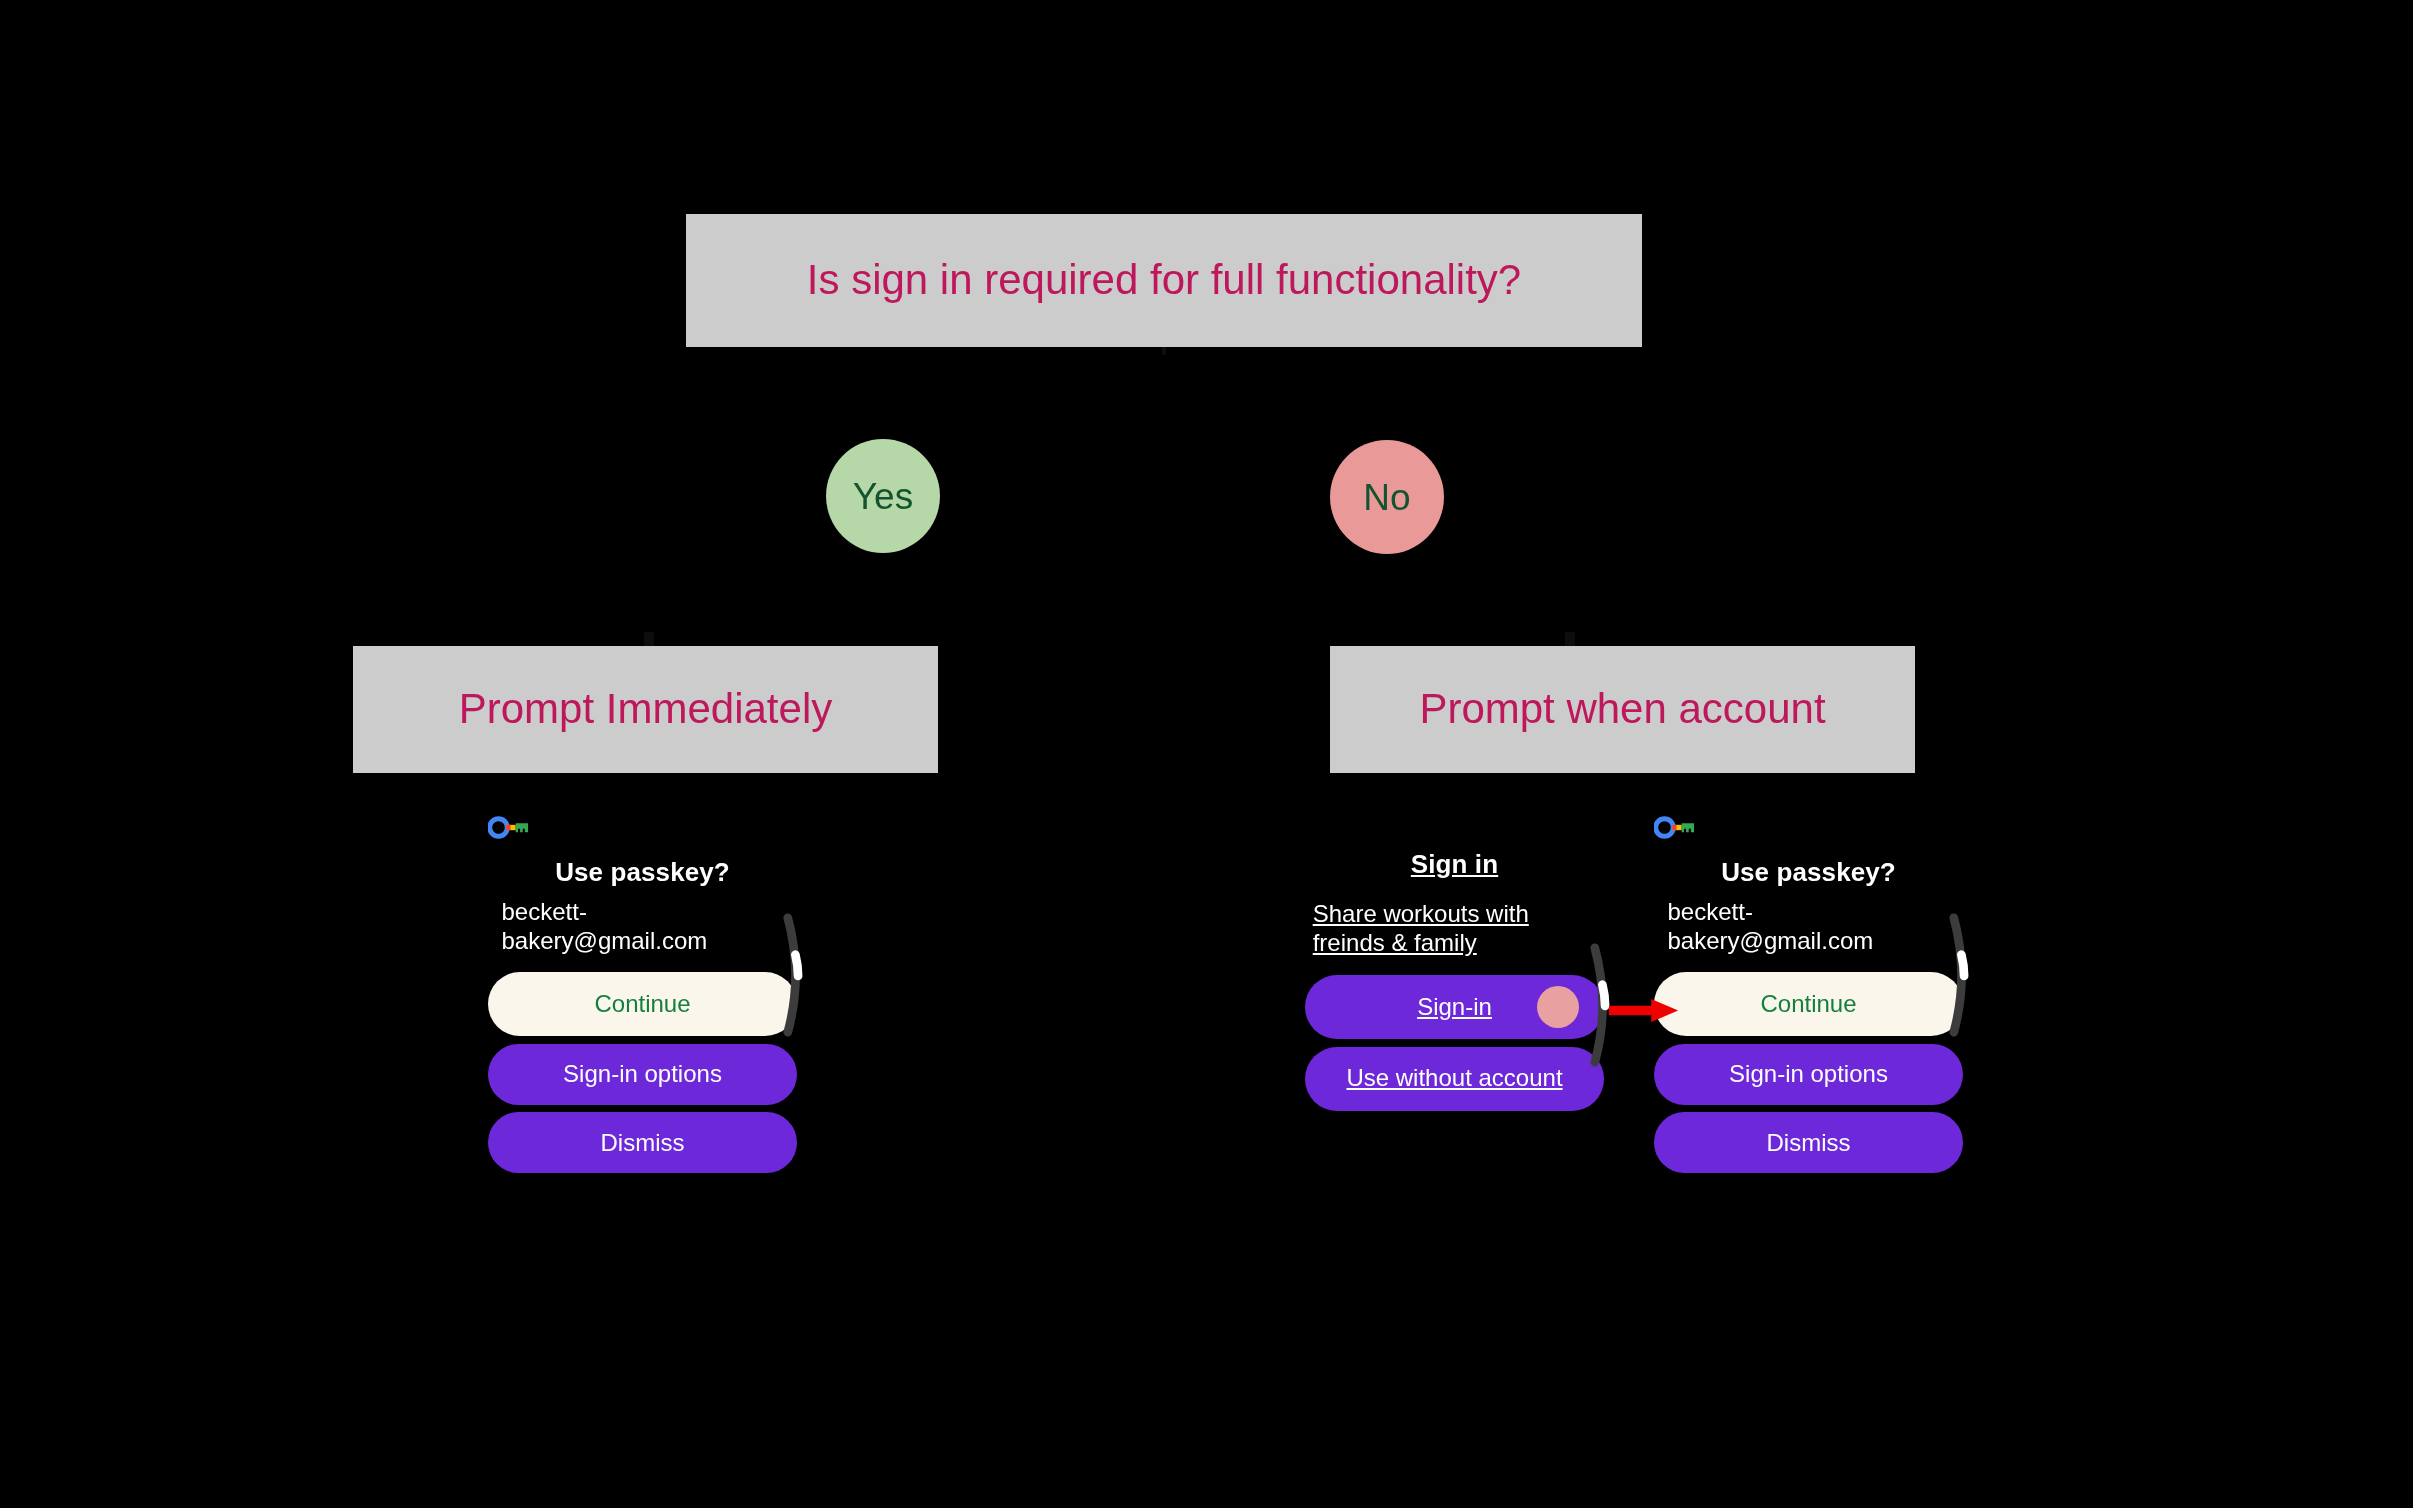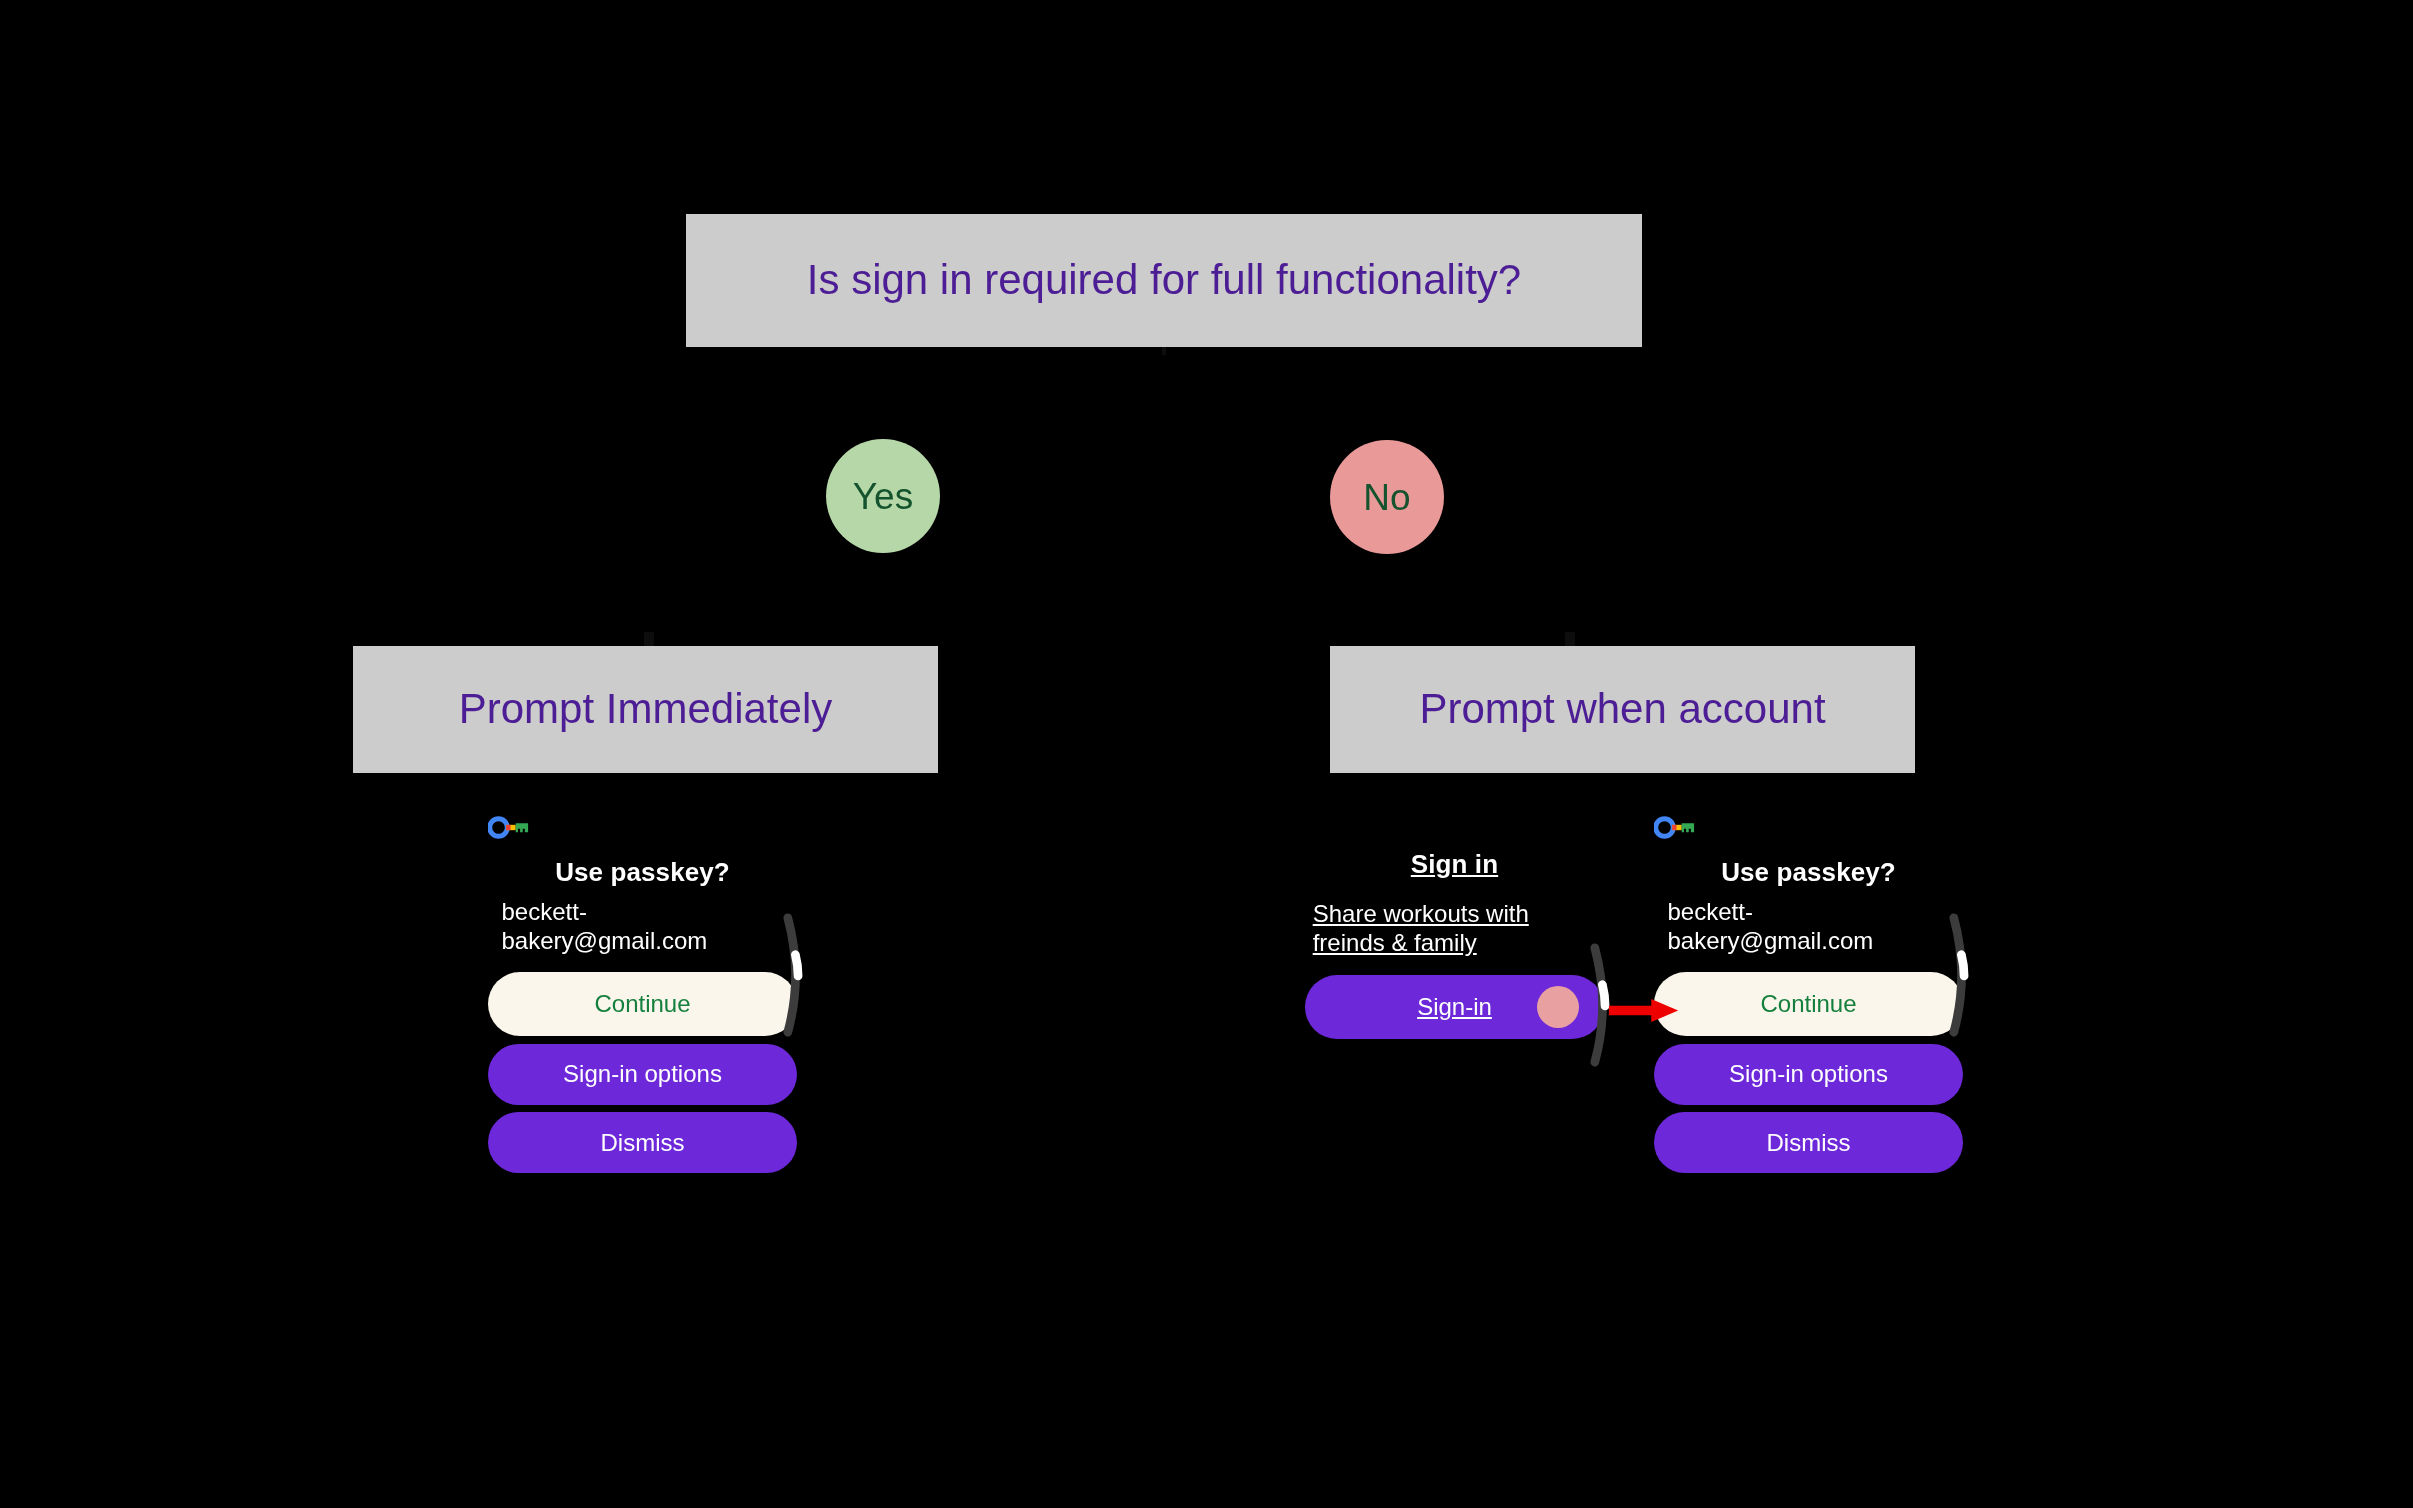--- a/index.html
+++ b/index.html
@@ -20,21 +20,21 @@
   .canvas {
     position: absolute;
     inset: 0;
     background: #000000;
   }
 
   
   .flow-box {
     position: absolute;
     background: #cccccc;
-    color: #4c1d95;
+    color: #be185d;
     display: flex;
     align-items: center;
     justify-content: center;
     text-align: center;
     font-weight: 400;
     line-height: 1.1;
     box-sizing: border-box;
   }
 
   #decision-box {
@@ -226,20 +226,21 @@
 
     <div class="watch-title" style="margin-top:4.8px;">Sign in</div>
 
     <div class="watch-sub" style="margin-top:19.3px; padding:0 7.7px;">Share workouts with freinds &amp; family</div>
 
     <div class="watch-btn secondary" style="margin-top:17.4px; height:64px;">
       <span>Sign-in</span>
       <span class="btn-dot"></span>
     </div>
 
+    <div class="watch-btn secondary" style="margin-top:7.7px; height:64px;">Use without account</div>
 
     <span class="scroll-indicator" style="left:280px; top:97px;">
       <svg width="39" height="126" viewBox="0 0 40 130" xmlns="http://www.w3.org/2000/svg">
         <path d="M10 6 Q26 65 10 124" stroke="#3c3c3c" stroke-width="9" fill="none" stroke-linecap="round"></path>
         <path d="M17.8 44 Q20.6 55 20.6 66" stroke="#ffffff" stroke-width="9" fill="none" stroke-linecap="round"></path>
       </svg>
     </span>
   </div>
 
   <div class="watch" id="watch-right" style="left:1654px; top:811px; width:309px; height:502px;">

